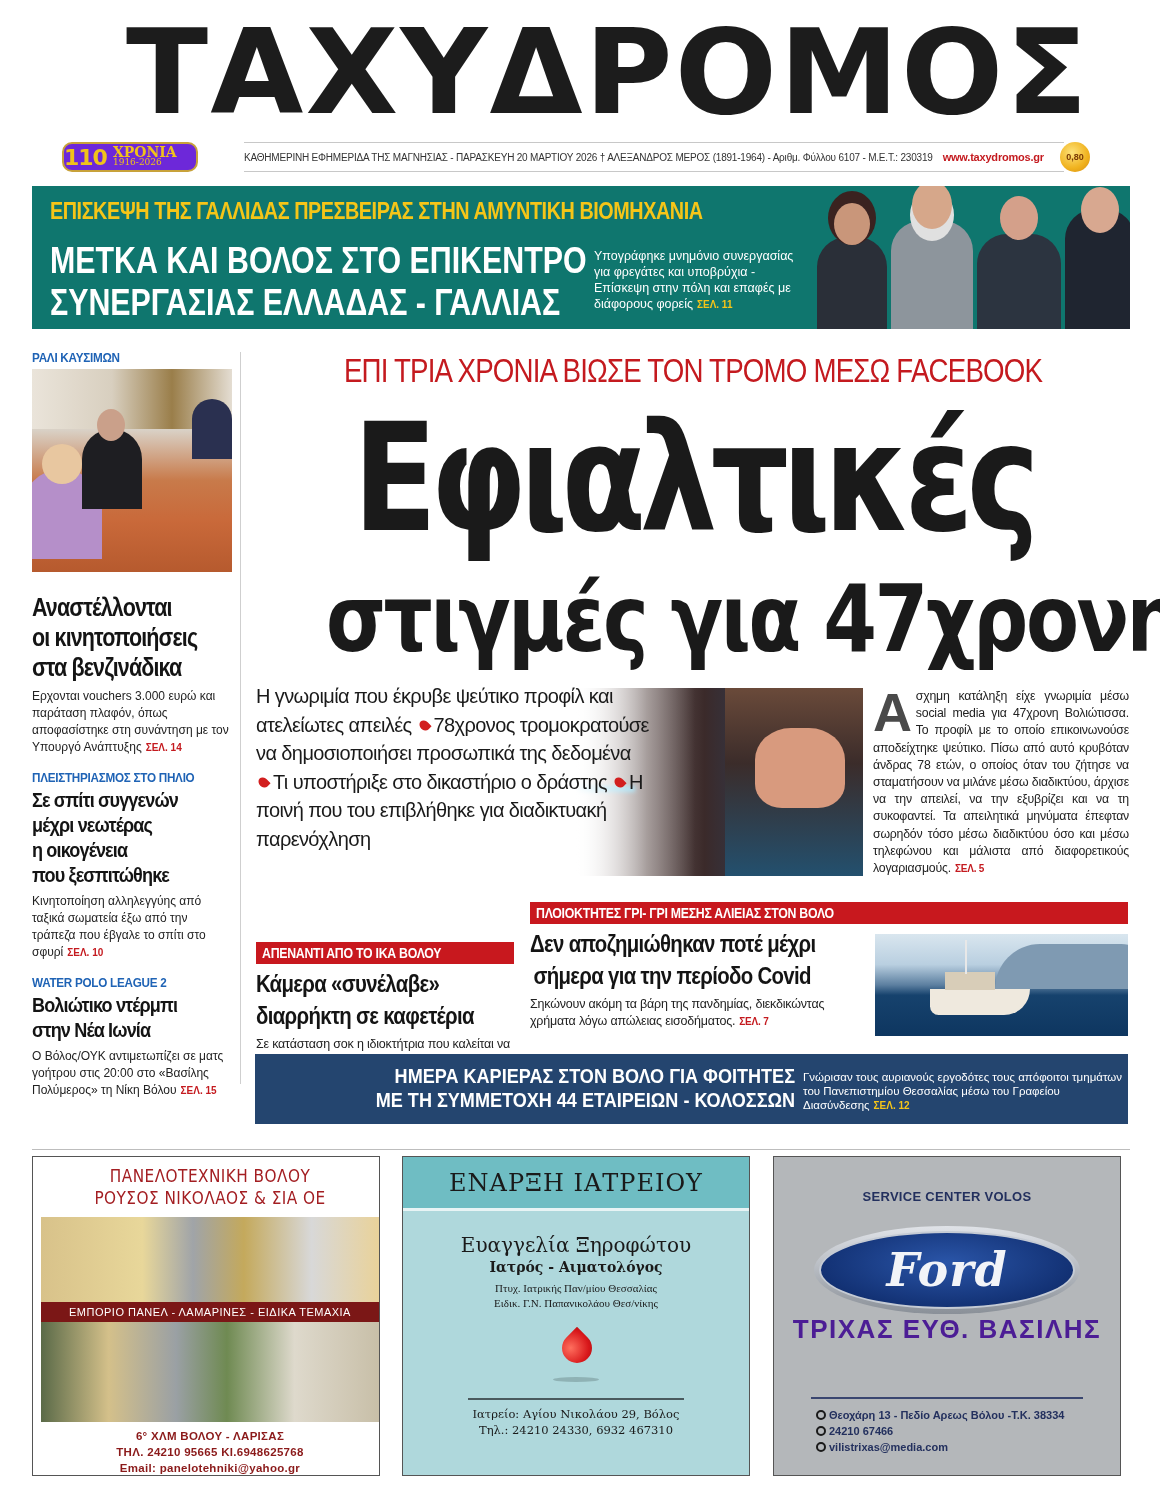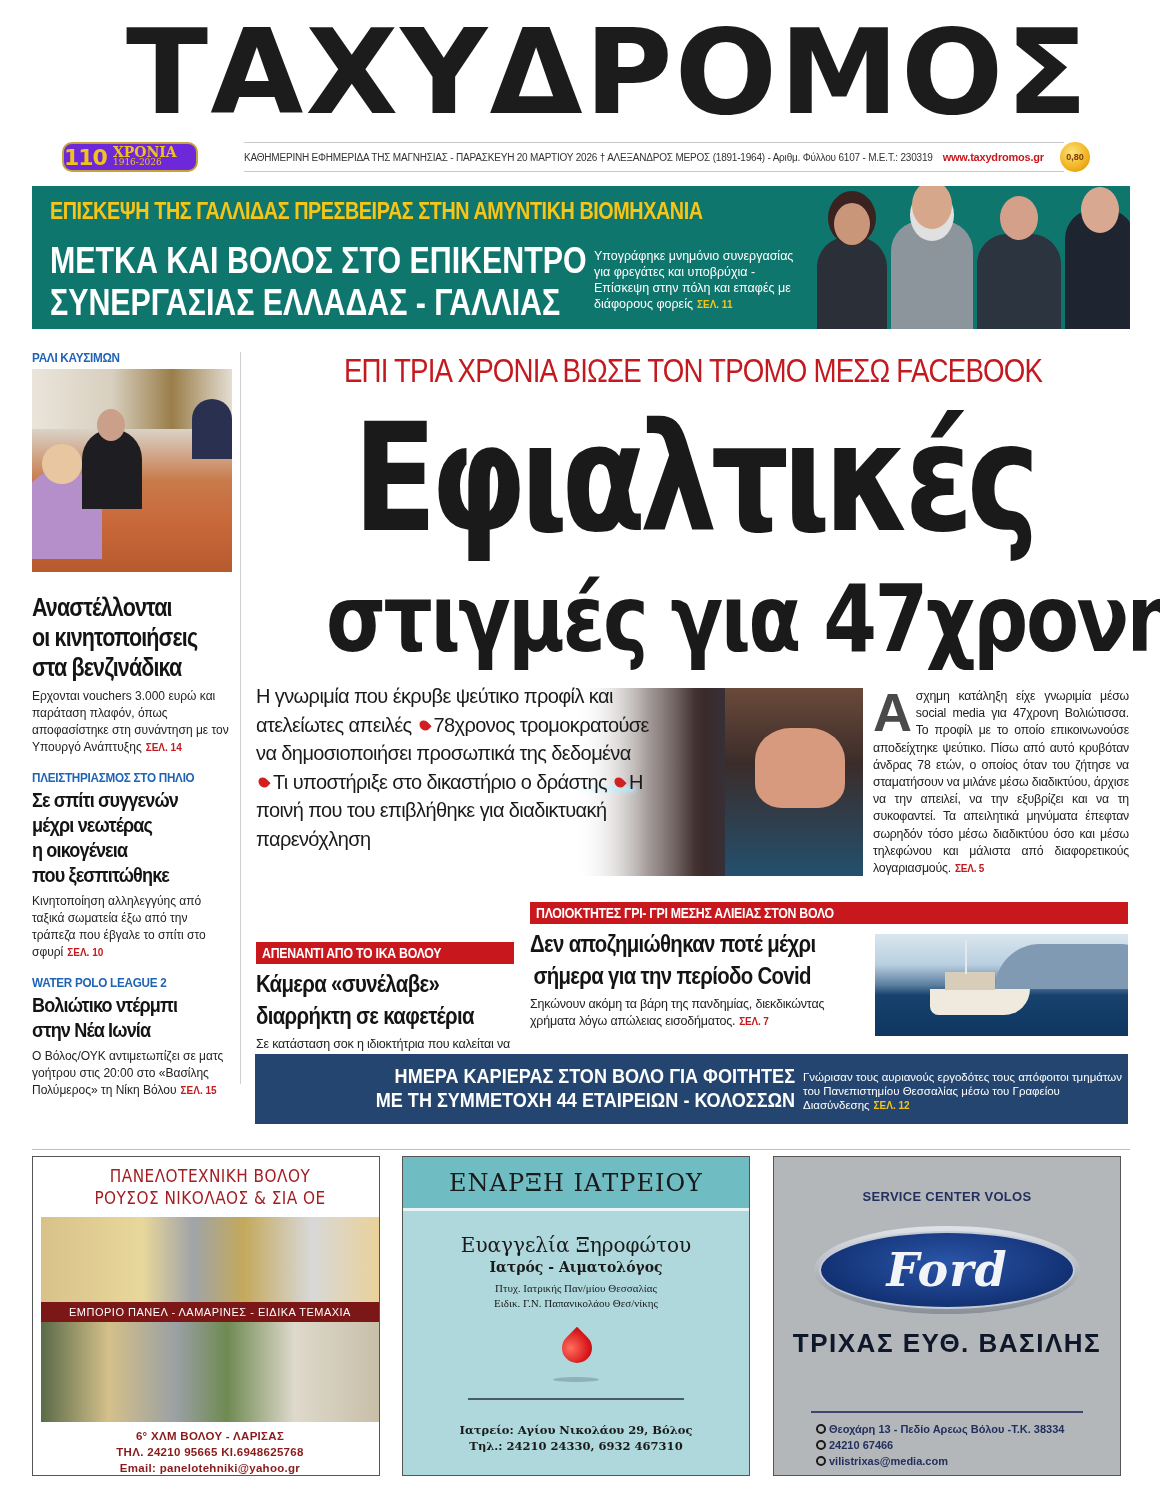--- a/index.html
+++ b/index.html
@@ -76,25 +76,25 @@
   .ad1-photo2 { height: 100px; background: linear-gradient(90deg, #5a6a48 0%, #d4c08a 20%, #9aa0a4 40%, #6f8a52 55%, #ded9cc 75%, #c8bfa8 100%); }
   .ad1-contact { text-align: center; color: #8b1a1a; font-weight: bold; font-size: 11.5px; line-height: 16px; margin-top: 6px; letter-spacing: 0.3px; }
   .ad2-top { background: #6fbdc3; height: 54px; border-bottom: 3px solid #e8f4f5; display: flex; align-items: center; justify-content: center; font-family: "DejaVu Serif", serif; font-size: 24px; color: #1a1a1a; letter-spacing: 1px; }
   .ad2-name { text-align: center; font-family: "DejaVu Serif", serif; font-size: 20px; color: #1a1a1a; margin-top: 22px; }
   .ad2-role { text-align: center; font-family: "DejaVu Serif", serif; font-weight: bold; font-size: 14px; color: #1a1a1a; margin-top: 2px; }
   .ad2-cred { text-align: center; font-family: Liberation Serif, serif; font-size: 11px; line-height: 15px; color: #1a1a1a; margin-top: 6px; }
   .blood { width: 36px; height: 44px; margin: 14px auto 0; position: relative; }
   .blood .d { position: absolute; left: 4px; top: 8px; width: 30px; height: 30px; background: radial-gradient(circle at 35% 35%, #ff6f5e, #d8171a 65%, #a30d10); border-radius: 50% 0 50% 50%; transform: rotate(-45deg); }
   .blood-shadow { width: 46px; height: 5px; background: #8fb2b5; border-radius: 50%; margin: 8px auto 0; }
   .ad2-rule { width: 216px; height: 2px; background: #4a5a5e; margin: 16px auto 0; }
-  .ad2-addr { text-align: center; font-family: "DejaVu Serif", serif; font-size: 11.5px; line-height: 16px; color: #1a1a1a; margin-top: 22px; font-weight: bold; }
+  .ad2-addr { text-align: center; font-family: "DejaVu Serif", serif; font-size: 11.5px; line-height: 16px; color: #1a1a1a; margin-top: 6px; }
   .ad3-top { text-align: center; font-weight: bold; font-size: 13px; color: #23305e; margin-top: 32px; letter-spacing: 0.3px; }
   .ford-oval { width: 266px; height: 88px; margin: 22px auto 0; border-radius: 50%; background: linear-gradient(180deg, #e0e3e8, #8a9098); padding: 5px; }
   .ford-inner { width: 100%; height: 100%; border-radius: 50%; background: radial-gradient(ellipse at 50% 40%, #2a55a8, #133275 70%, #0c2258); border: 2px solid #c5cbd4; display: flex; align-items: center; justify-content: center; font-family: "DejaVu Serif", serif; font-style: italic; font-weight: bold; font-size: 46px; color: #f2f4f8; letter-spacing: 1px; }
-  .ad3-name { text-align: center; font-weight: bold; font-size: 26px; color: #0f172a; margin-top: 14px; letter-spacing: 1.5px; }
+  .ad3-name { text-align: center; font-weight: bold; font-size: 26px; color: #4c1d95; margin-top: 0; letter-spacing: 1.5px; }
   .ad3-rule { width: 272px; height: 2px; background: #3a4670; margin: 52px auto 0; }
   .ad3-info { margin-left: 42px; margin-top: 8px; font-weight: bold; font-size: 11px; line-height: 16px; color: #23305e; }
   .ad3-info .ic { display: inline-block; width: 10px; height: 10px; border: 2px solid #1a1a1a; border-radius: 50%; margin-right: 3px; vertical-align: -1px; }
 </style>
 </head>
 <body>
 
 <div class="abs" id="masthead">ΤΑΧΥΔΡΟΜΟΣ</div>
 
 <div class="abs" id="subbar">

